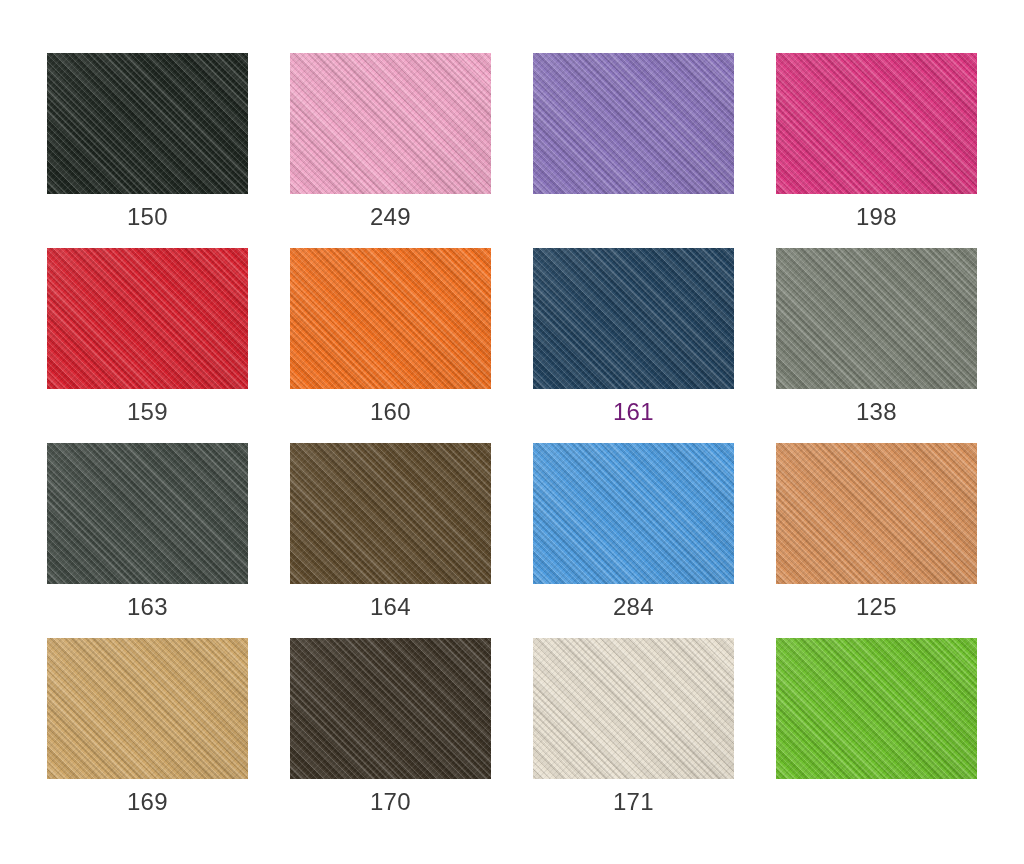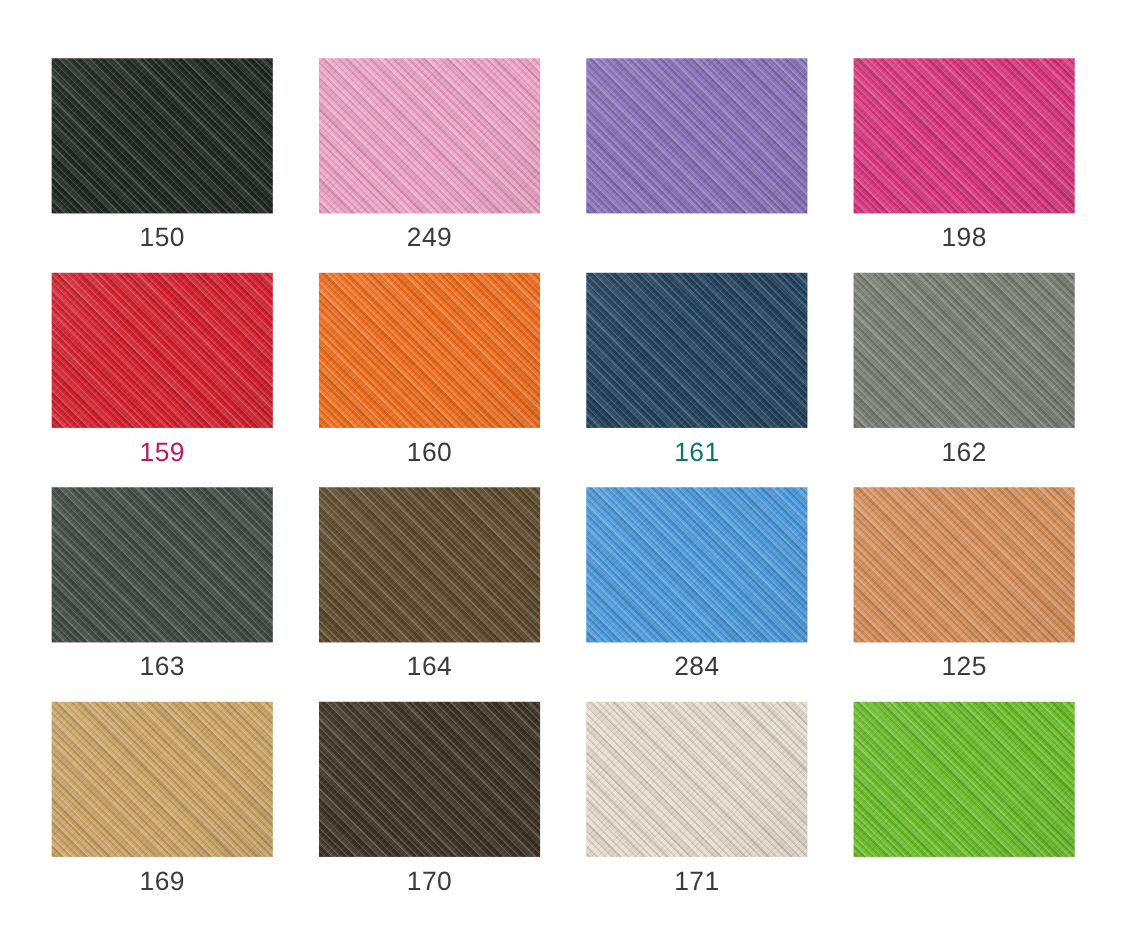--- a/index.html
+++ b/index.html
@@ -172,48 +172,48 @@
         </div>
         <div class="swatch-label" style="color: rgb(59, 59, 59);">198</div>
       </div>
       <div class="swatch-cell">
         <div class="swatch-chip" style="background-color: rgb(216, 32, 46);">
           <div class="weave-main"></div>
           <div class="weave-cross"></div>
           <div class="weave-sheen"></div>
           <div class="weave-shade"></div>
         </div>
-        <div class="swatch-label" style="color: #be185d;">159</div>
+        <div class="swatch-label" style="color: #404040;">159</div>
       </div>
       <div class="swatch-cell">
         <div class="swatch-chip" style="background-color: rgb(244, 112, 31);">
           <div class="weave-main"></div>
           <div class="weave-cross"></div>
           <div class="weave-sheen"></div>
           <div class="weave-shade"></div>
         </div>
         <div class="swatch-label" style="color: rgb(59, 59, 59);">160</div>
       </div>
       <div class="swatch-cell">
         <div class="swatch-chip" style="background-color: rgb(33, 66, 94);">
           <div class="weave-main"></div>
           <div class="weave-cross"></div>
           <div class="weave-sheen"></div>
           <div class="weave-shade"></div>
         </div>
-        <div class="swatch-label" style="color: #0f766e;">161</div>
+        <div class="swatch-label" style="color: #701a75;">161</div>
       </div>
       <div class="swatch-cell">
         <div class="swatch-chip" style="background-color: rgb(121, 127, 115);">
           <div class="weave-main"></div>
           <div class="weave-cross"></div>
           <div class="weave-sheen"></div>
           <div class="weave-shade"></div>
         </div>
-        <div class="swatch-label" style="color: rgb(59, 59, 59);">162</div>
+        <div class="swatch-label" style="color: rgb(59, 59, 59);">138</div>
       </div>
       <div class="swatch-cell">
         <div class="swatch-chip" style="background-color: rgb(65, 74, 68);">
           <div class="weave-main"></div>
           <div class="weave-cross"></div>
           <div class="weave-sheen"></div>
           <div class="weave-shade"></div>
         </div>
         <div class="swatch-label" style="color: rgb(59, 59, 59);">163</div>
       </div>

